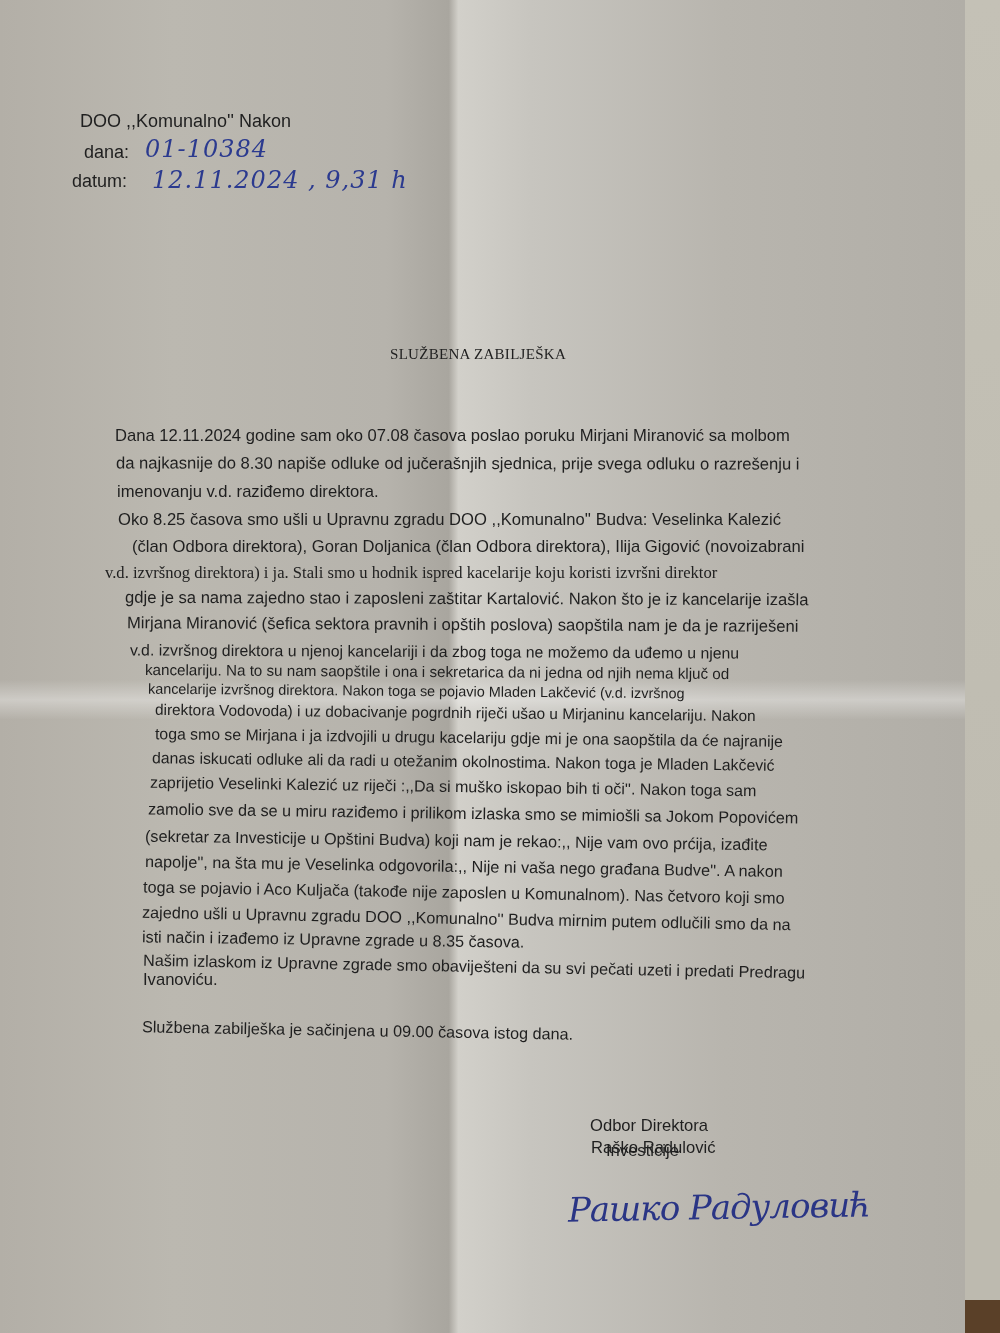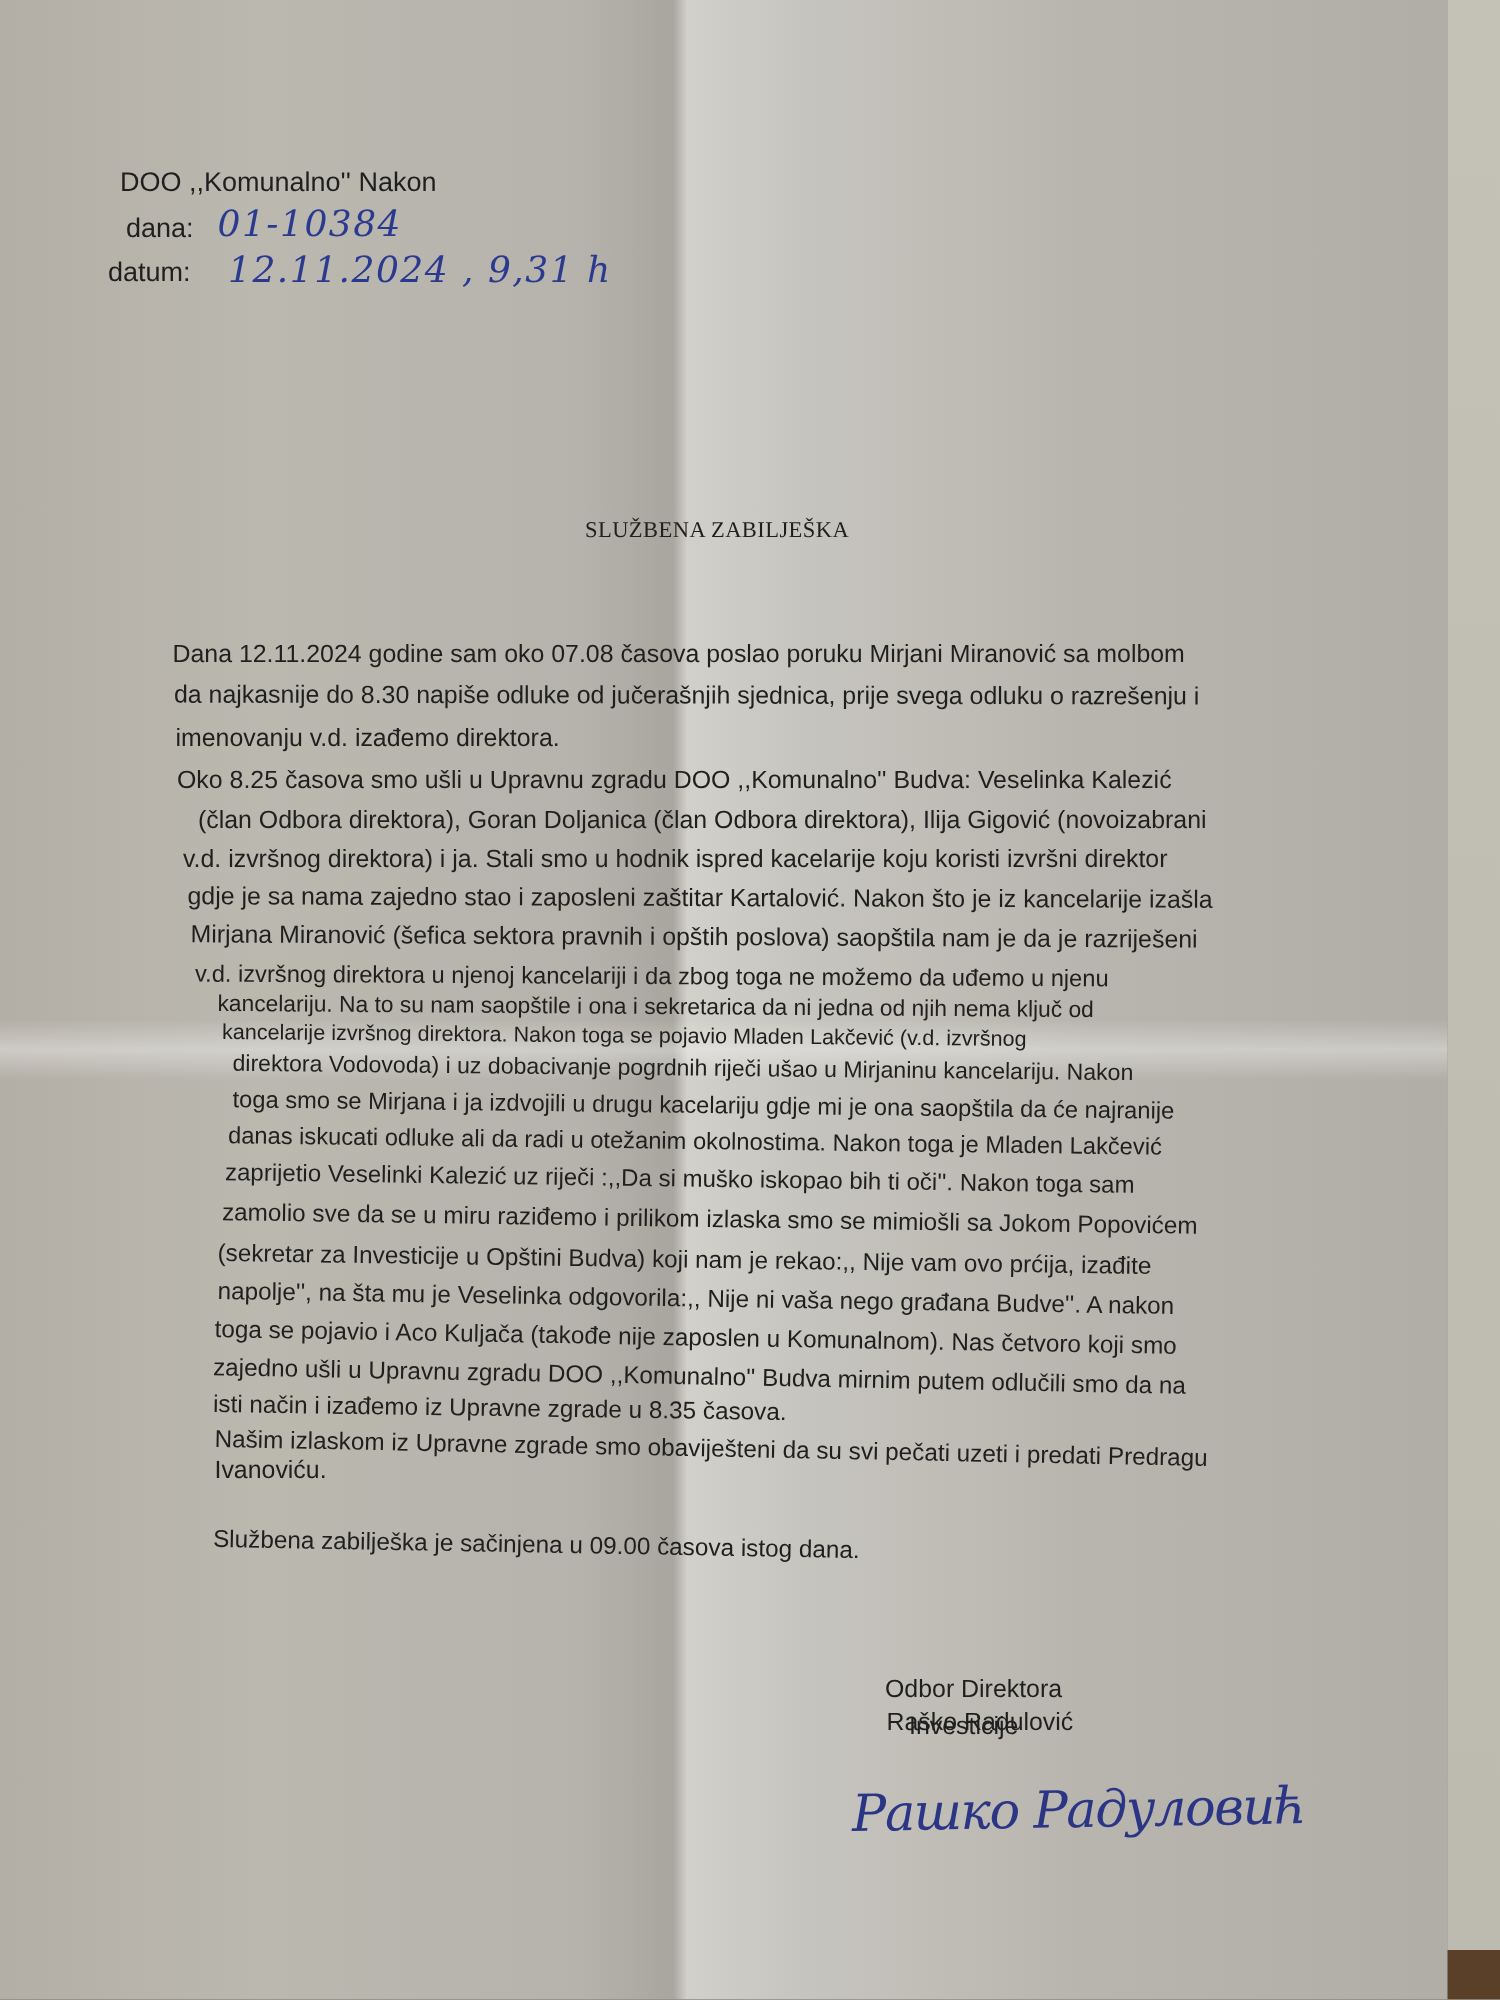--- a/index.html
+++ b/index.html
@@ -94,24 +94,24 @@
 <div class="text header-line" style="left:84px; top:143px;">dana:</div>
 <div class="text hand" style="left:145px; top:137px;font-style:italic;">01-10384</div>
 
 <div class="text header-line" style="left:72px; top:172px;">datum:</div>
 <div class="text hand" style="left:152px; top:168px;">12.11.2024 , 9,31 h</div>
 
 <div class="text title" style="left:390px; top:347px;">SLUŽBENA ZABILJEŠKA</div>
 
 <div class="text body-line" style="left:115px; top:428px;">Dana  12.11.2024 godine sam oko 07.08 časova poslao poruku Mirjani Miranović sa molbom</div>
 <div class="text body-line" style="left:116px; top:456px; transform:rotate(0.1deg);">da najkasnije do 8.30 napiše odluke od jučerašnjih sjednica, prije svega odluku o razrešenju i</div>
-<div class="text body-line" style="left:117px; top:484px;">imenovanju v.d. izađemo direktora.</div>
+<div class="text body-line" style="left:117px; top:484px;">imenovanju v.d. raziđemo direktora.</div>
 <div class="text body-line" style="left:118px; top:512px;">Oko 8.25 časova smo ušli u Upravnu zgradu DOO ,,Komunalno'' Budva: Veselinka Kalezić</div>
 <div class="text body-line" style="left:116px; top:539px;margin-left:16px;">(član Odbora direktora), Goran Doljanica (član Odbora direktora), Ilija Gigović (novoizabrani</div>
-<div class="text body-line" style="left:122px; top:565px;">v.d. izvršnog direktora) i ja. Stali smo u hodnik ispred kacelarije koju koristi izvršni direktor</div>
+<div class="text body-line" style="left:105px; top:565px;font-family:Liberation Serif, serif;">v.d. izvršnog direktora) i ja. Stali smo u hodnik ispred kacelarije koju koristi izvršni direktor</div>
 <div class="text body-line" style="left:125px; top:591px; transform:rotate(0.2deg);">gdje je sa nama zajedno stao i zaposleni zaštitar Kartalović. Nakon što je iz kancelarije izašla</div>
 <div class="text body-line" style="left:127px; top:617px; transform:rotate(0.3deg);">Mirjana Miranović (šefica sektora pravnih i opštih poslova) saopštila nam je da je razriješeni</div>
 <div class="text body-line" style="left:130px; top:644px; font-size:15.8px; transform:rotate(0.3deg);">v.d. izvršnog direktora u njenoj kancelariji i da zbog toga ne možemo da uđemo u njenu</div>
 <div class="text body-line" style="left:145px; top:664px; font-size:15.2px; transform:rotate(0.4deg);">kancelariju. Na to su nam saopštile i ona i sekretarica da ni jedna od njih nema ključ od</div>
 <div class="text body-line" style="left:148px; top:684px; font-size:14.4px; transform:rotate(0.5deg);">kancelarije izvršnog direktora. Nakon toga se pojavio Mladen Lakčević (v.d. izvršnog</div>
 <div class="text body-line" style="left:155px; top:705px; font-size:15.4px; transform:rotate(0.6deg);">direktora Vodovoda) i uz dobacivanje pogrdnih riječi ušao u Mirjaninu kancelariju. Nakon</div>
 <div class="text body-line" style="left:155px; top:730px; font-size:15.8px; transform:rotate(0.7deg);">toga smo se Mirjana i ja izdvojili u drugu kacelariju gdje mi je ona saopštila da će najranije</div>
 <div class="text body-line" style="left:152px; top:754px; font-size:15.8px; transform:rotate(0.7deg);">danas iskucati odluke ali da radi u otežanim okolnostima. Nakon toga je Mladen Lakčević</div>
 <div class="text body-line" style="left:150px; top:779px; font-size:16px; transform:rotate(0.8deg);">zaprijetio Veselinki Kalezić uz riječi :,,Da si muško iskopao bih ti oči''. Nakon toga sam</div>
 <div class="text body-line" style="left:148px; top:805px; font-size:16.2px; transform:rotate(0.8deg);">zamolio sve da se u miru raziđemo i prilikom izlaska smo se mimiošli sa Jokom Popovićem</div>

